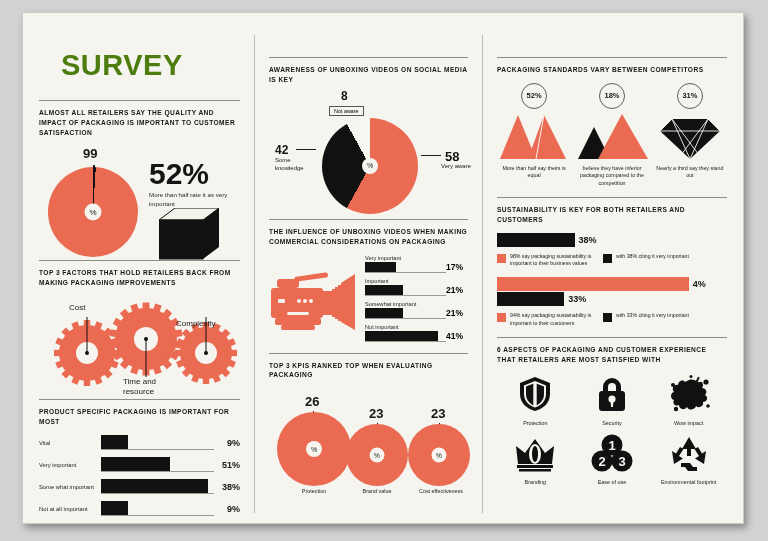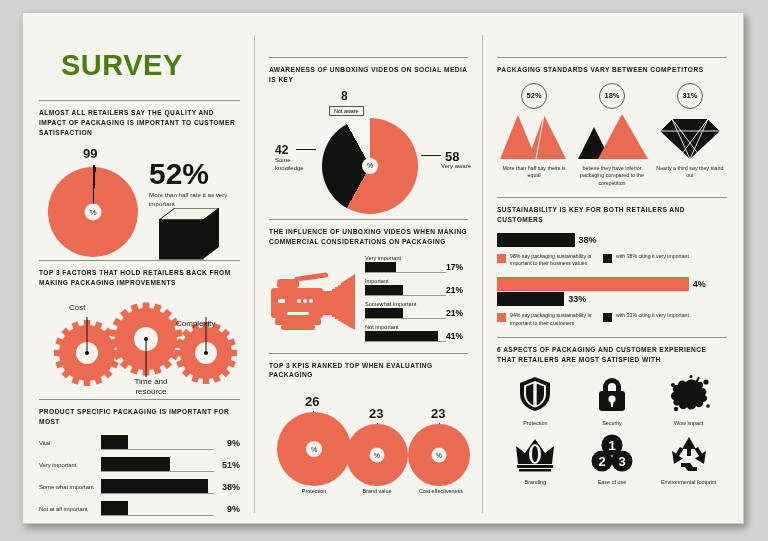--- a/index.html
+++ b/index.html
@@ -207,21 +207,21 @@
               </g>
               <circle r="11" fill="#f5f4ee"></circle>
               <circle r="2" fill="#111"></circle>
             </g>
           </g>
           <line x1="48" y1="62" x2="48" y2="26" stroke="#111" stroke-width="1"></line>
           <line x1="107" y1="48" x2="107" y2="86" stroke="#111" stroke-width="1"></line>
           <line x1="167" y1="62" x2="167" y2="26" stroke="#111" stroke-width="1"></line>
         </svg>
         <div style="position:absolute;left:30px;top:12px;font-size:8px;color:#1a1a1a">Cost</div>
-        <div style="position:absolute;left:84px;top:86px;width:56px;text-align:center;font-size:8px;line-height:1.15;color:#1a1a1a">Time and resource</div>
+        <div style="position:absolute;left:84px;top:86px;width:56px;text-align:left;font-size:8px;line-height:1.15;color:#1a1a1a">Time and resource</div>
         <div style="position:absolute;left:137px;top:28px;font-size:8px;color:#1a1a1a">Complexity</div>
       </div>
     </div>
 
     <div class="sect" style="margin-top:4px">
       <div class="rule"></div>
       <div class="sect-h">PRODUCT SPECIFIC PACKAGING IS IMPORTANT FOR MOST</div>
       <div style="margin-top:8px">
         <div class="barrow">
           <div class="barlab">Vital</div>

